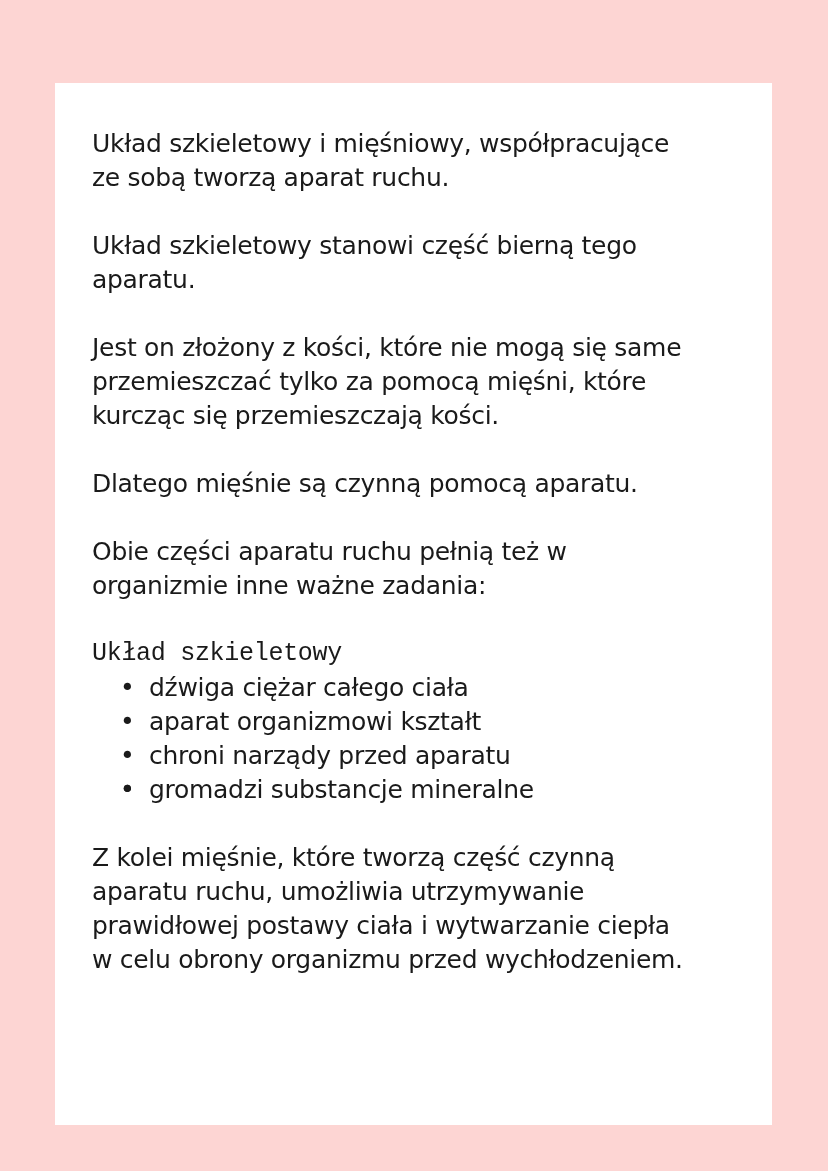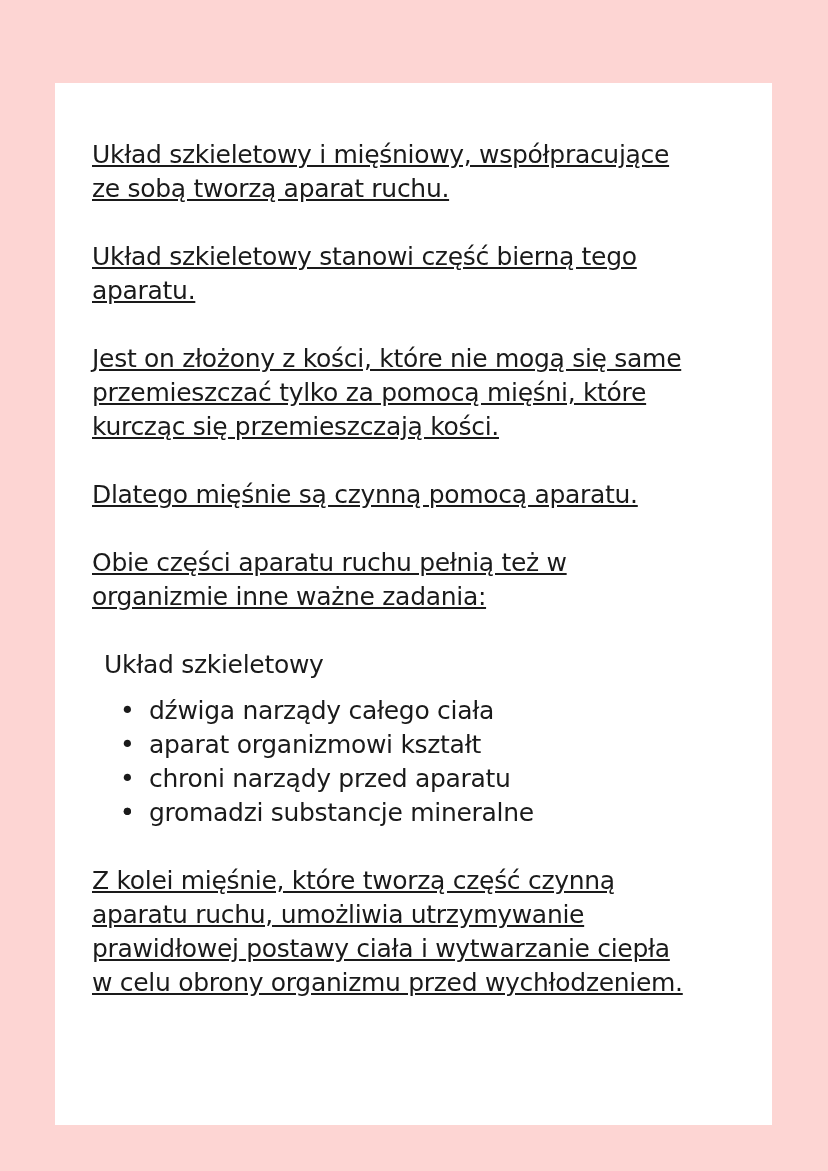--- a/index.html
+++ b/index.html
@@ -26,26 +26,26 @@
       left: 37px;
       top: 44px;
       width: 670px;
       font-family: "DejaVu Sans", sans-serif;
       font-size: 25px;
       line-height: 34px;
       color: #1a1a1a;
       letter-spacing: -0.3px;
     }
     .para {
-      margin: 11px 0 34px 0;
+      margin: 0 0 34px 0;
       white-space: pre-line;
-      text-decoration: underline;
     }
     .heading {
-      margin: 12px;
+      margin: 0;
+      font-family: Liberation Mono, monospace;
     }
     ul.bullets {
       margin: 0 0 34px 0;
       padding: 0 0 0 57px;
       list-style: none;
     }
     ul.bullets li {
       position: relative;
       margin: 0;
     }
@@ -68,21 +68,21 @@
 przemieszczać tylko za pomocą mięśni, które
 kurcząc się przemieszczają kości.</p>
     <p class="para">Dlatego mięśnie są czynną pomocą aparatu.</p>
     <p class="para">Obie części aparatu ruchu pełnią też w
 organizmie inne ważne zadania:</p>
 
     <p class="heading">Układ szkieletowy</p>
     <ul class="bullets">
       <li>
         <span class="bullet">•</span>
-        <span>dźwiga narządy całego ciała</span>
+        <span>dźwiga ciężar całego ciała</span>
       </li>
       <li>
         <span class="bullet">•</span>
         <span>aparat organizmowi kształt</span>
       </li>
       <li>
         <span class="bullet">•</span>
         <span>chroni narządy przed aparatu</span>
       </li>
       <li>

